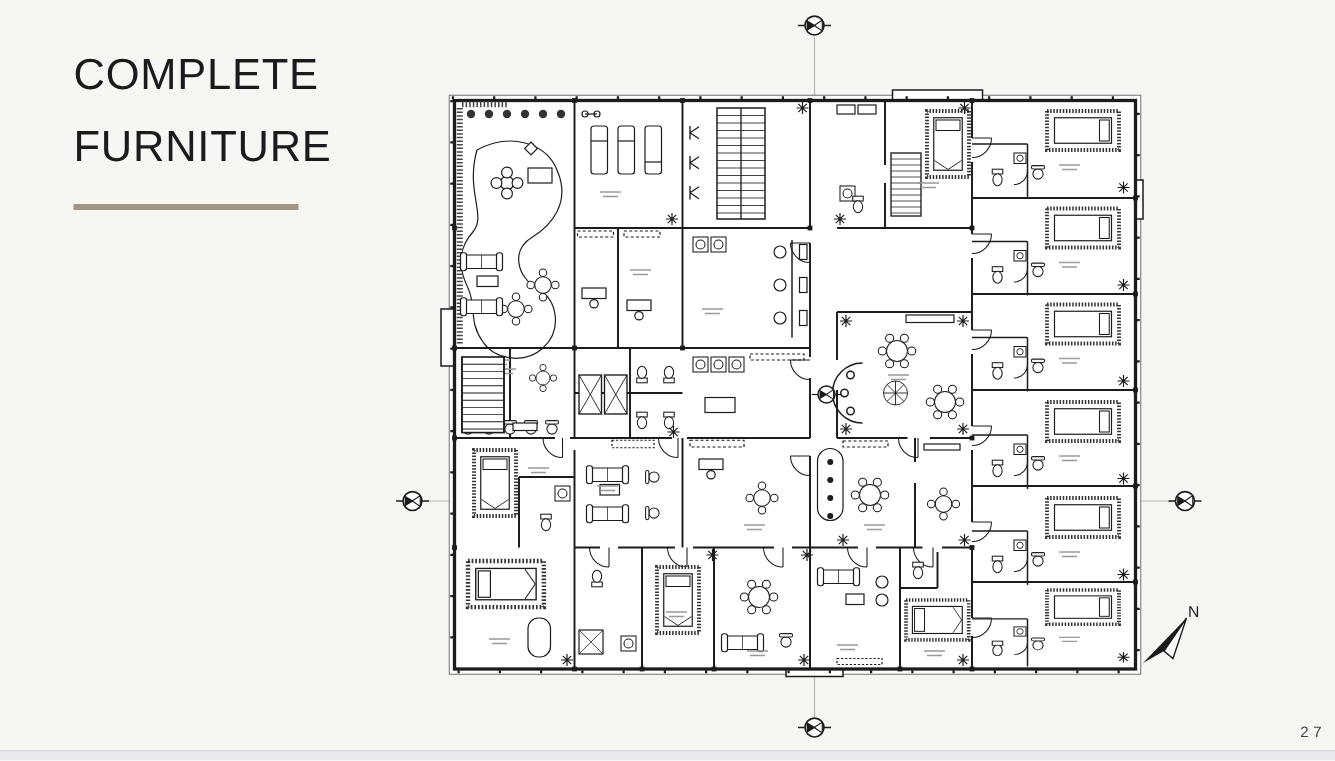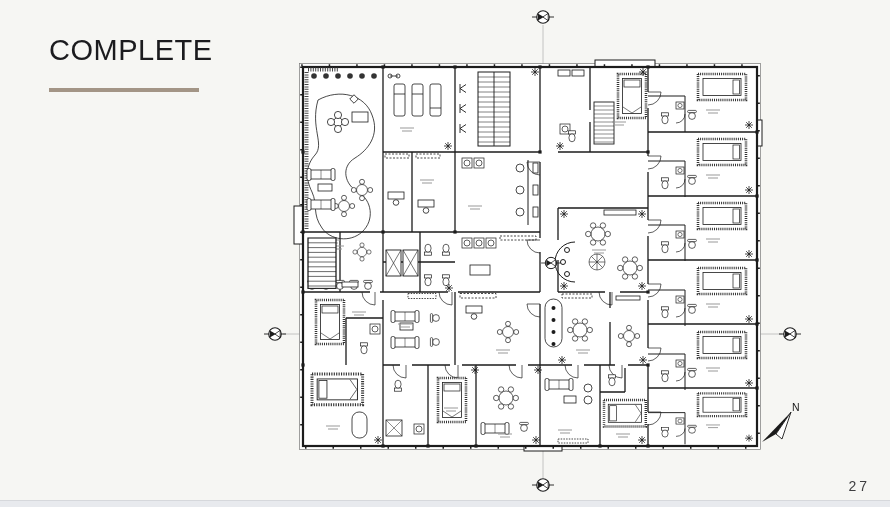--- a/index.html
+++ b/index.html
@@ -21,35 +21,36 @@
   .title-line{
     font-size:29px;line-height:48px;font-weight:500;
     letter-spacing:.5px;color:var(--title-color);white-space:nowrap;
   }
   .title-divider{
     margin-top:14px;width:150px;height:4px;
     background:var(--divider-color);
   }
   .plan-svg{position:absolute;left:0;top:0;color:var(--plan-ink);}
   .page-number{
-    position:absolute;right:20px;bottom:13px;
-    font-size:14px;letter-spacing:3px;color:var(--page-number-color);text-align:center;
+    position:absolute;right:6px;bottom:13px;
+    font-size:10px;letter-spacing:3px;color:var(--page-number-color);text-align:center;
   }
   .footer-bar{
     position:absolute;left:0;right:0;bottom:0;height:6px;
     background:var(--footer-bar-color);border-top:1px solid #d6d8dc;
   }
 </style>
 </head>
 <body>
 
 <div class="slide">
 
   <div class="title-block">
     <div class="title-line">COMPLETE</div>
+    <div class="title-line">FURNITURE</div>
     <div class="title-divider"></div>
   </div>
 
   <svg class="plan-svg" width="890" height="507" viewBox="0 0 890 507">
     <defs>
       <g id="star">
           <path d="M-4,0 H4 M0,-4 V4 M-2.8,-2.8 L2.8,2.8 M-2.8,2.8 L2.8,-2.8" stroke="currentColor" stroke-width="0.8" fill="none"></path>
         </g>
       <g id="wc">
           <rect x="-3.5" y="-7.2" width="7" height="3.2" fill="#fff" stroke="currentColor" stroke-width="0.7"></rect>

